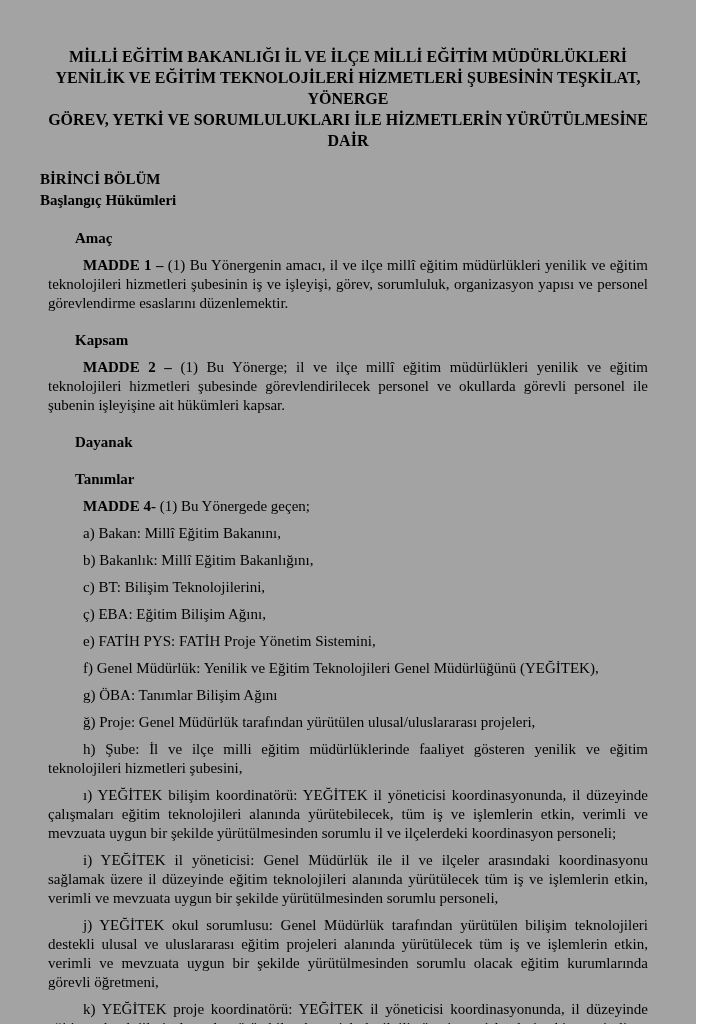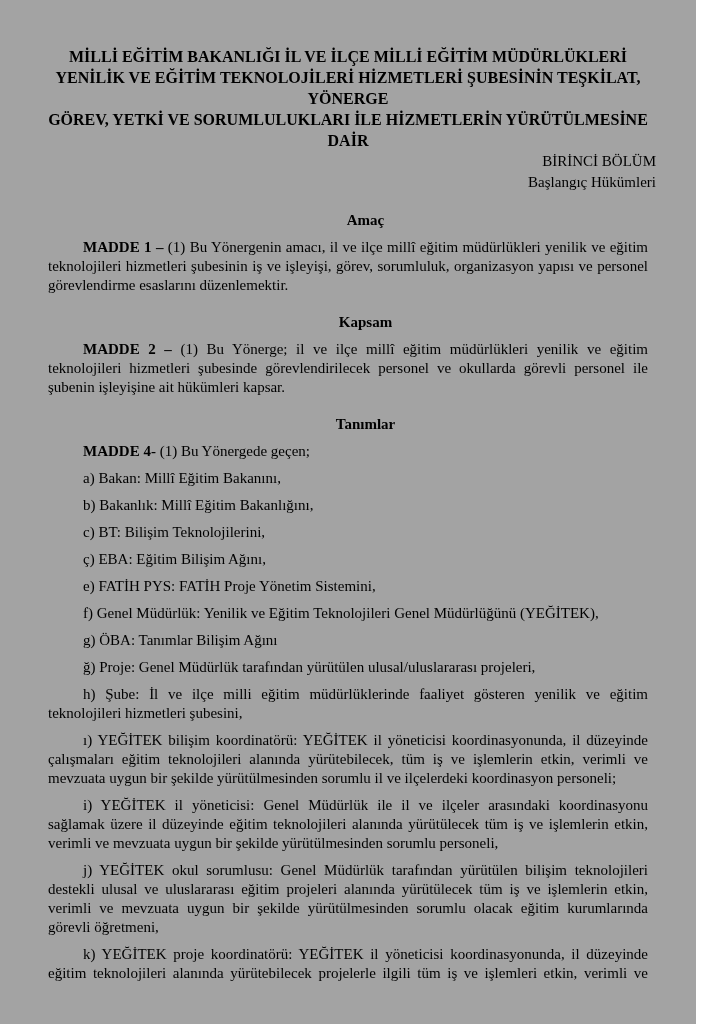--- a/index.html
+++ b/index.html
@@ -20,32 +20,31 @@
     line-height: 19px;
     overflow: hidden;
   }
   .title {
     font-weight: bold;
     text-align: center;
     font-size: 16px;
     line-height: 21px;
   }
   .chapter {
-    margin-top: 0;
-    font-weight: normal;
-    text-align: right;
+    margin-top: 18px;
+    font-weight: bold;
+    text-align: left;
     line-height: 21px;
   }
   .section {
     margin-top: 18px;
   }
   .sec-heading {
     font-weight: bold;
     margin-left: 35px;
-    text-align: center;
   }
   .para {
     margin: 8px;
     text-indent: 35px;
     text-align: justify;
   }
   .para.continues {
     text-align-last: justify;
   }
   .para b {
@@ -69,20 +68,21 @@
   <div>
       <section class="section">
         <div class="sec-heading">Amaç</div>
         <p class="para"><b>MADDE 1 –</b> (1) Bu Yönergenin amacı, il ve ilçe millî eğitim müdürlükleri yenilik ve eğitim teknolojileri hizmetleri şubesinin iş ve işleyişi, görev, sorumluluk, organizasyon yapısı ve personel görevlendirme esaslarını düzenlemektir.</p>
       </section>
       <section class="section">
         <div class="sec-heading">Kapsam</div>
         <p class="para"><b>MADDE 2 –</b> (1) Bu Yönerge; il ve ilçe millî eğitim müdürlükleri yenilik ve eğitim teknolojileri hizmetleri şubesinde görevlendirilecek personel ve okullarda görevli personel ile şubenin işleyişine ait hükümleri kapsar.</p>
       </section>
       <section class="section">
+        <div class="sec-heading">Dayanak</div>
       </section>
       <section class="section">
         <div class="sec-heading">Tanımlar</div>
         <p class="para"><b>MADDE 4-</b> (1) Bu Yönergede geçen;</p>
         <p class="para">a) Bakan: Millî Eğitim Bakanını,</p>
         <p class="para">b) Bakanlık: Millî Eğitim Bakanlığını,</p>
         <p class="para">c) BT: Bilişim Teknolojilerini,</p>
         <p class="para">ç) EBA: Eğitim Bilişim Ağını,</p>
         <p class="para">e) FATİH PYS: FATİH Proje Yönetim Sistemini,</p>
         <p class="para">f) Genel Müdürlük: Yenilik ve Eğitim Teknolojileri Genel Müdürlüğünü (YEĞİTEK),</p>

